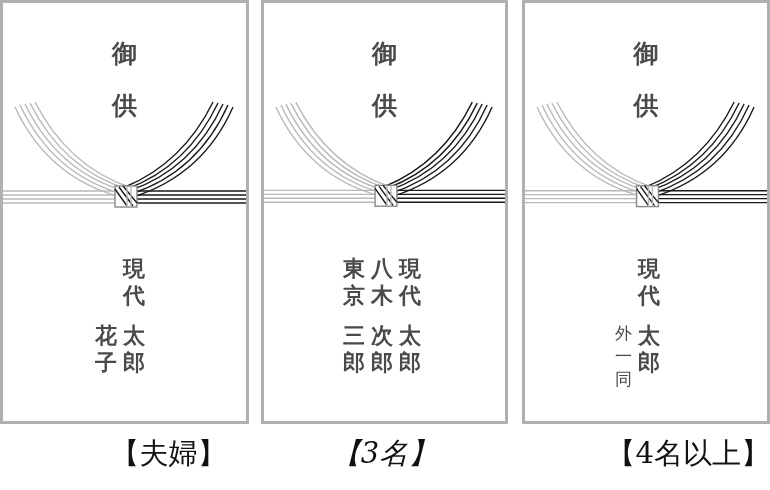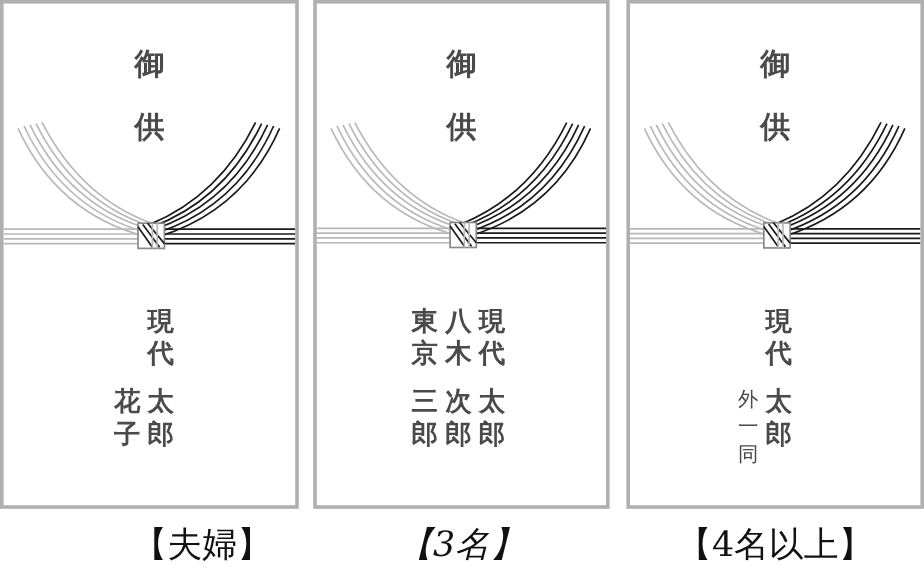--- a/index.html
+++ b/index.html
@@ -174,13 +174,13 @@
     <div class="col">
       <span class="ch"></span>
         <span class="ch"></span>
         <span class="gap"></span>
       <span class="ch small">外</span>
       <span class="ch small">一</span>
       <span class="ch small">同</span>
     </div>
   </div>
 </div>
-<div class="caption" style="left:522px; width:248px;">【4名以上】</div>
+<div class="caption" style="left:522px; width:248px;text-align:right;">【4名以上】</div>
 
 </body></html>

